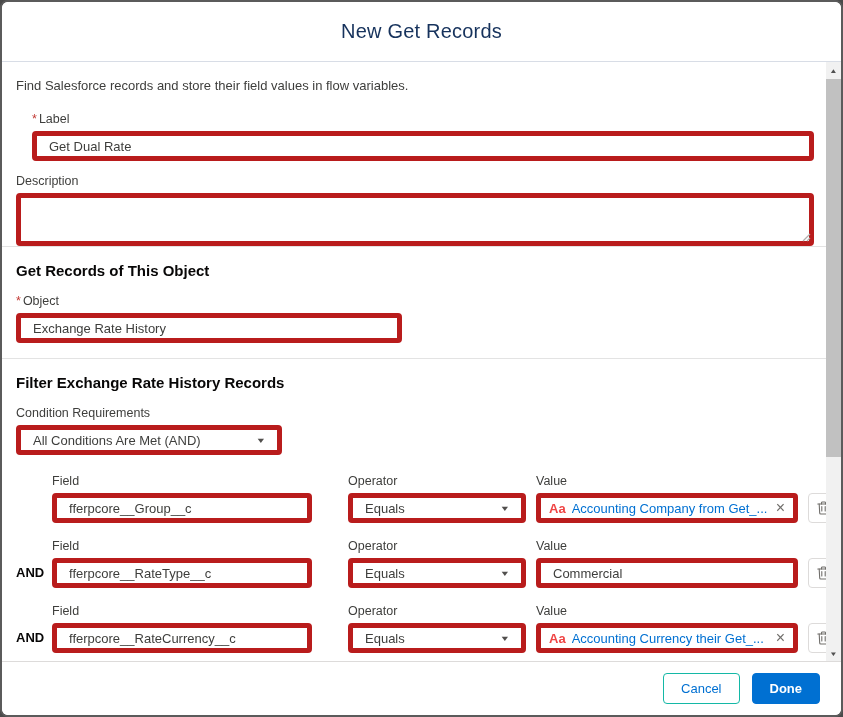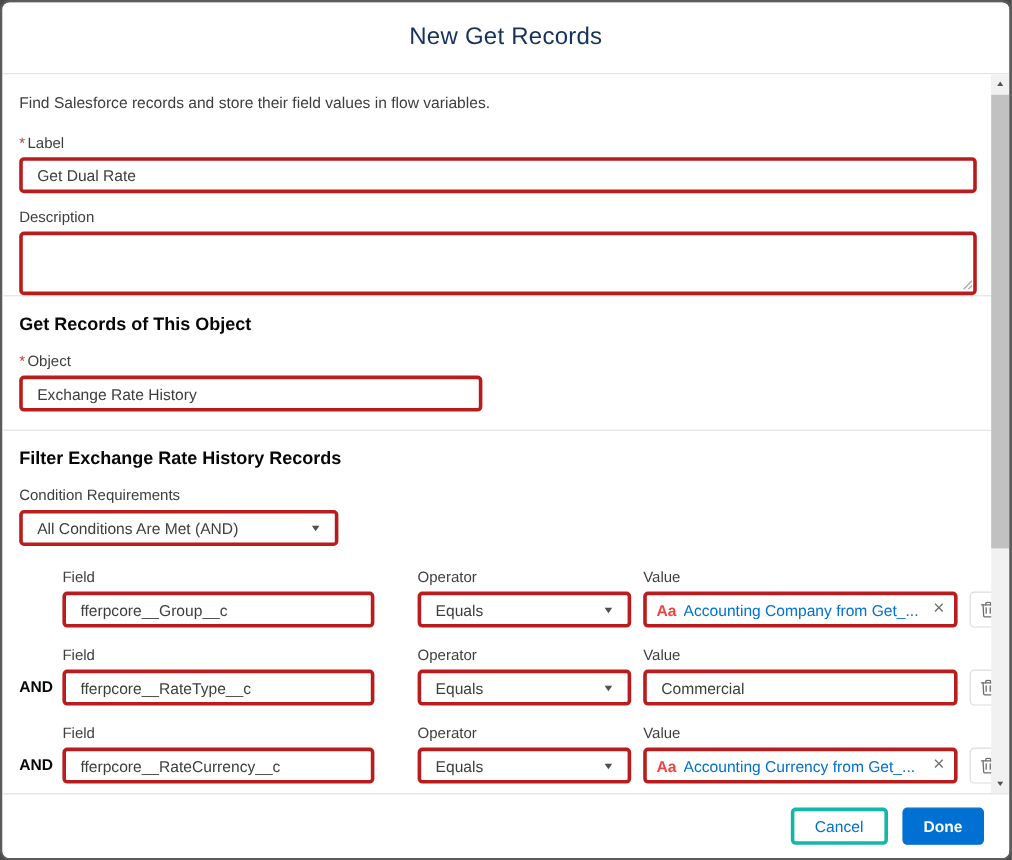--- a/index.html
+++ b/index.html
@@ -11,29 +11,29 @@
 
   .modal-body { position:relative; height:599px; flex:none; overflow:hidden; background:#fff; }
   .content { padding:16px 27px 0 14px; }
 
   .intro { font-size:13px; color:#3e3e3c; line-height:16px; margin-bottom:18px; }
 
   .form-label { display:block; font-size:12.5px; color:#3e3e3c; line-height:15px; margin-bottom:4px; }
   .req { color:#c23934; margin-right:2px; }
 
   .text-input, .select, .pill-box, .textarea {
-    border:3px solid #b91c1c; border-radius:4px; background:#fff;
+    border:5px solid #b91c1c; border-radius:4px; background:#fff;
     font-family:inherit; font-size:13px; color:#3e3e3c;
   }
   .text-input { width:100%; height:30px; padding:0 12px; outline:none; }
   .textarea { display:block; width:100%; height:53px; resize:none; padding:6px 12px; outline:none; }
   .textarea-wrap { position:relative; }
   .resize-handle { position:absolute; right:3px; bottom:4px; }
 
-  .grid-2 { display:flex; gap:18px; margin-bottom:13px; }
+  .grid-2 { display:flex; gap:18px; margin-bottom:13px;margin-left:16px; }
   .col { flex:1; }
   .desc { margin-bottom:0; }
 
   .divider { border:none; border-top:1px solid #e3e3e3; margin:0 -27px 15px -14px; }
   .section-heading { font-size:15px; font-weight:700; color:#080707; margin-bottom:15px; }
 
   .object-el { margin-bottom:15px; }
   .object-input { width:386px; }
 
   .cond-el { margin-bottom:19px; }
@@ -61,21 +61,21 @@
 
   .scrollbar { position:absolute; top:0; right:0; width:15px; height:100%; background:#f1f1f1; }
   .scroll-btn { position:absolute; left:0; width:15px; height:16px; display:flex; align-items:center; justify-content:center; background:#f1f1f1; cursor:pointer; }
   .scroll-btn span { font-size:7px; color:#505050; transform:scale(1.2,.9); }
   .scroll-up { top:0; }
   .scroll-down { bottom:0; }
   .scroll-thumb { position:absolute; left:0; top:17px; width:15px; height:378px; background:#c1c1c1; cursor:pointer; }
 
   .modal-footer { height:54px; flex:none; border-top:1px solid #dddbda; background:#fff; display:flex; align-items:center; justify-content:flex-end; gap:12px; padding:0 21px; }
   .btn { height:31px; border-radius:4px; font-size:13px; font-family:inherit; padding:0 17px; cursor:pointer; }
-  .btn-neutral { background:#fff; border:3px solid #14b8a6; color:#0070d2; }
+  .btn-neutral { background:#fff; border:1px solid #14b8a6; color:#0070d2; }
   .btn-brand { background:#0070d2; border:1px solid #0070d2; color:#fff; font-weight:600; }
 </style>
 </head>
 <body>
 
 <div class="modal">
 
   <header class="modal-header">
     <div class="modal-title">New Get Records</div>
   </header>
@@ -183,21 +183,21 @@
       </div>
       <div class="filter-row inputs-row">
         <span class="gutter"><span class="and">AND</span></span>
         <input class="text-input f-field" type="text" value="fferpcore__RateCurrency__c" style="">
         <div class="select f-op">
           <span>Equals</span>
           <span class="chevron">▼</span>
         </div>
         <div class="pill-box f-val">
           <span class="aa">Aa</span>
-          <span class="pill-link">Accounting Currency from Get_...</span>
+          <span class="pill-link">Accounting Currency their Get_...</span>
           <span class="pill-x">×</span>
         </div>
         <button class="trash-btn f-trash">
           <svg width="13" height="14" viewBox="0 0 13 14" fill="none" stroke="#706e6b" stroke-width="1.1" stroke-linecap="round">
             <path d="M0.8 3h11.4"></path>
             <path d="M4.5 3V1.8c0-.5.4-.8.9-.8h2.2c.5 0 .9.3.9.8V3"></path>
             <path d="M2.2 3l.5 9c0 .6.5 1 1 1h5.6c.6 0 1-.4 1-1l.5-9"></path>
             <path d="M4.8 5.5v4.5M8.2 5.5v4.5"></path>
           </svg>
         </button>

